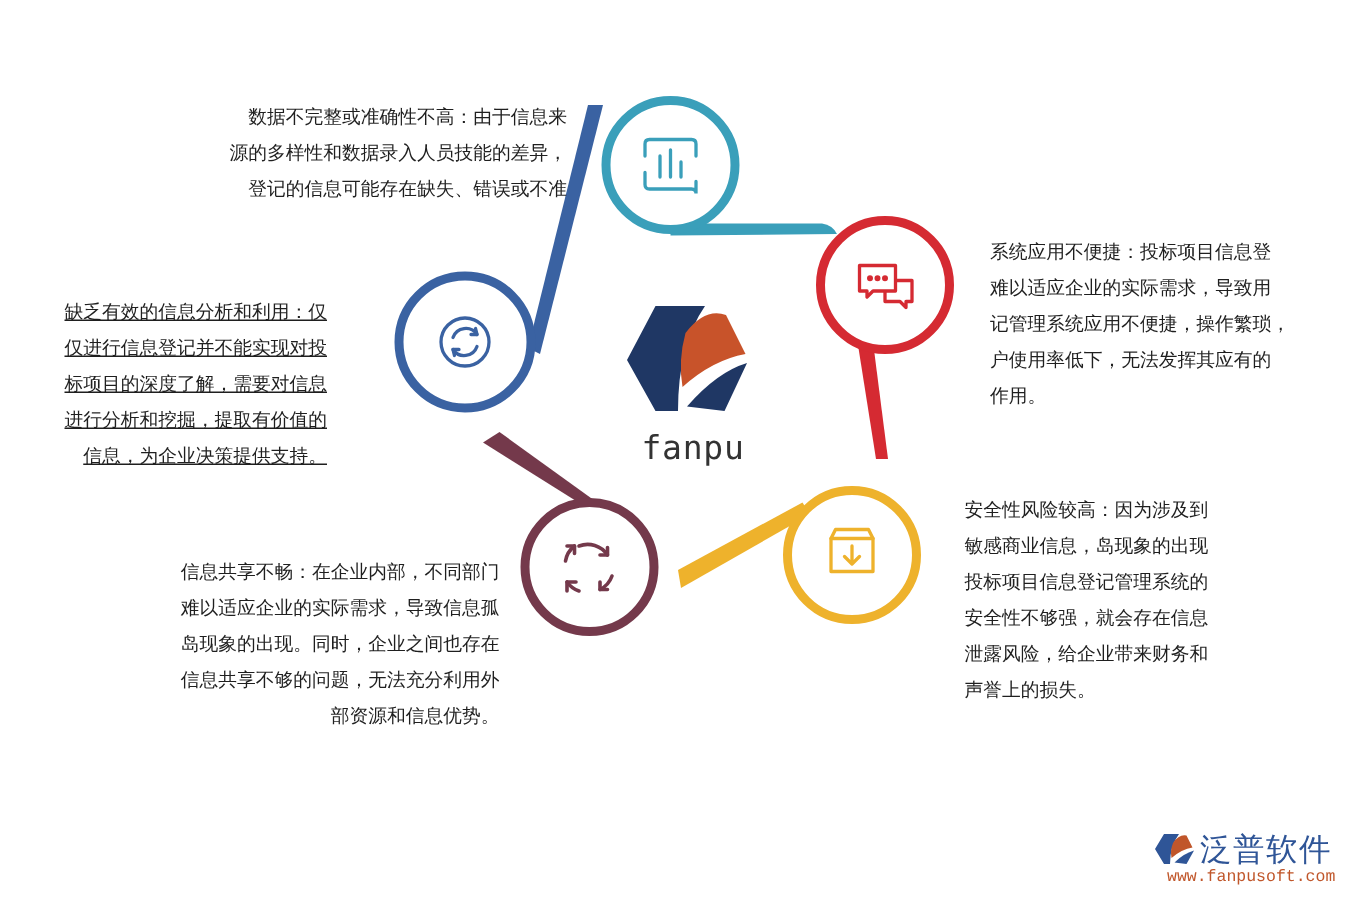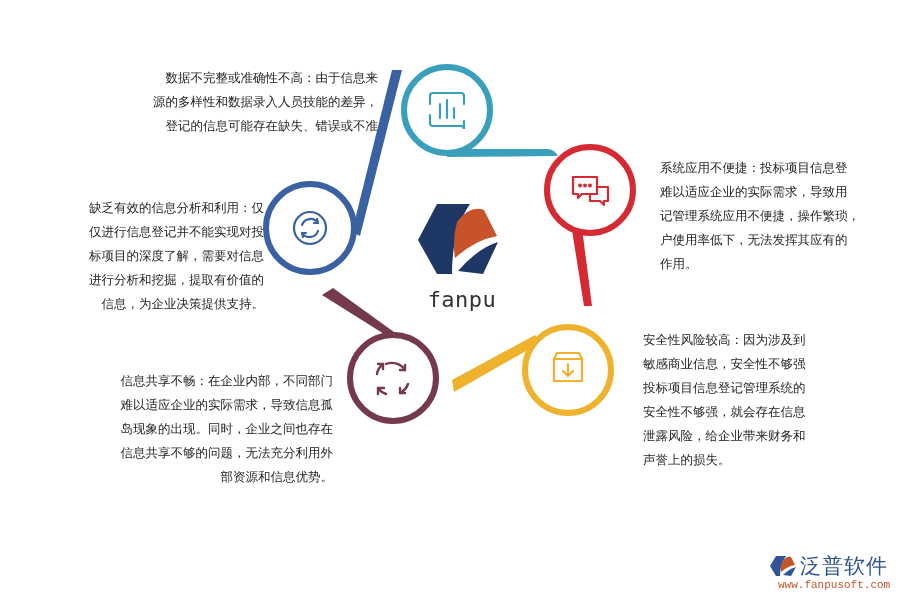--- a/index.html
+++ b/index.html
@@ -101,36 +101,36 @@
 <div class="text-block left" style="left:660px; top:156px;">
   <p>系统应用不便捷：投标项目信息登</p>
   <p>难以适应企业的实际需求，导致用</p>
   <p>记管理系统应用不便捷，操作繁琐，</p>
   <p>户使用率低下，无法发挥其应有的</p>
   <p>作用。</p>
 </div>
 
 <div class="text-block left" style="left:643px; top:328px;">
   <p>安全性风险较高：因为涉及到</p>
-  <p>敏感商业信息，安全性不够强</p>
+  <p>敏感商业信息，岛现象的出现</p>
   <p>投标项目信息登记管理系统的</p>
   <p>安全性不够强，就会存在信息</p>
   <p>泄露风险，给企业带来财务和</p>
   <p>声誉上的损失。</p>
 </div>
 
 <div class="text-block right" style="right:567px; top:369px;margin-left:36px;">
   <p>信息共享不畅：在企业内部，不同部门</p>
   <p>难以适应企业的实际需求，导致信息孤</p>
   <p>岛现象的出现。同时，企业之间也存在</p>
   <p>信息共享不够的问题，无法充分利用外</p>
   <p>部资源和信息优势。</p>
 </div>
 
-<div class="text-block right" style="right:636px; top:196px;">
+<div class="text-block right" style="right:682px; top:196px;text-decoration:underline;">
   <p>缺乏有效的信息分析和利用：仅</p>
   <p>仅进行信息登记并不能实现对投</p>
   <p>标项目的深度了解，需要对信息</p>
   <p>进行分析和挖掘，提取有价值的</p>
   <p>信息，为企业决策提供支持。</p>
 </div>
 
 <div class="brand">
   <svg class="brand-logo" width="28" height="24" viewBox="0 0 28 24">
     <path d="M6 2 L16 2 Q10 10 10 22 L6 22 L0 12 Z" fill="#2f5597"></path>

